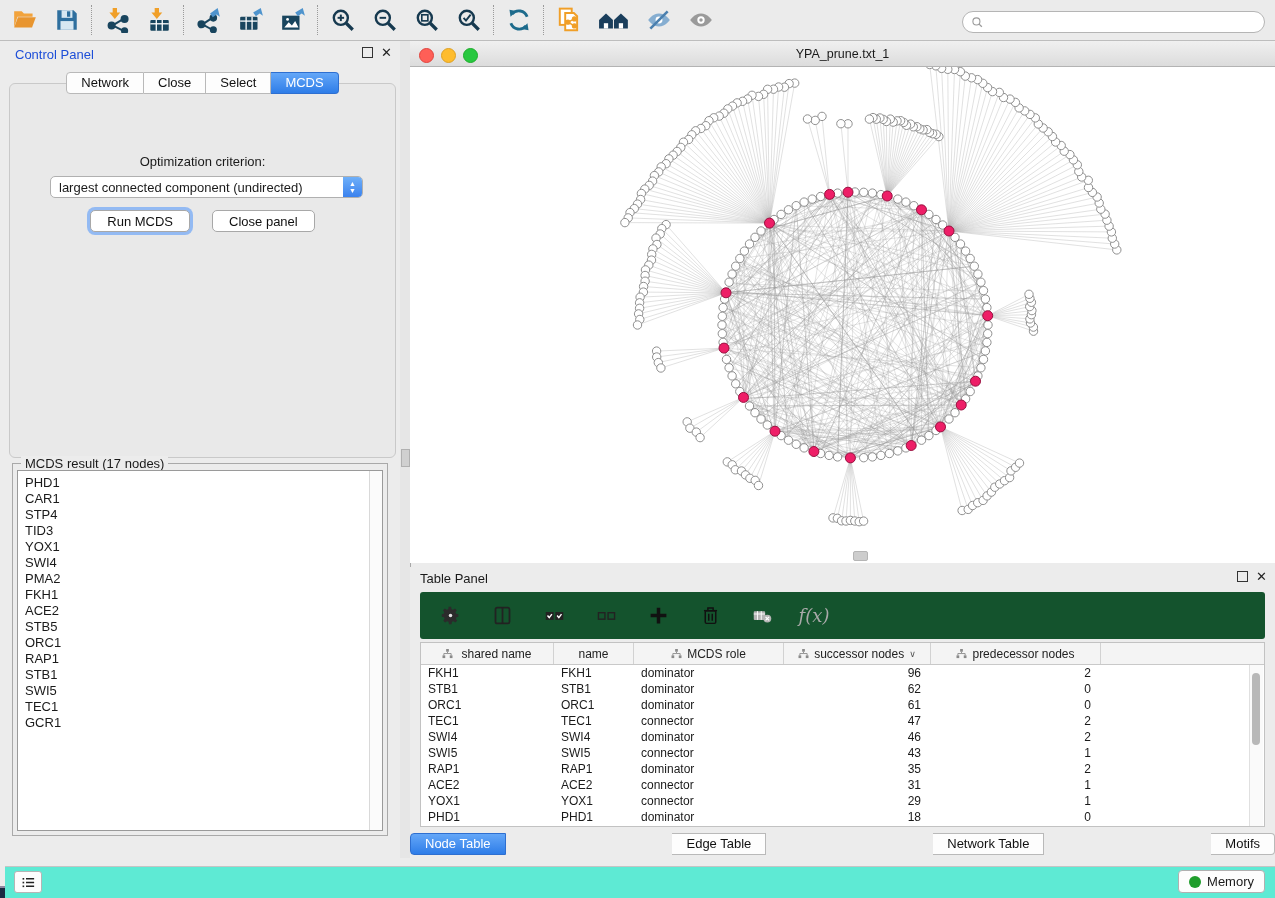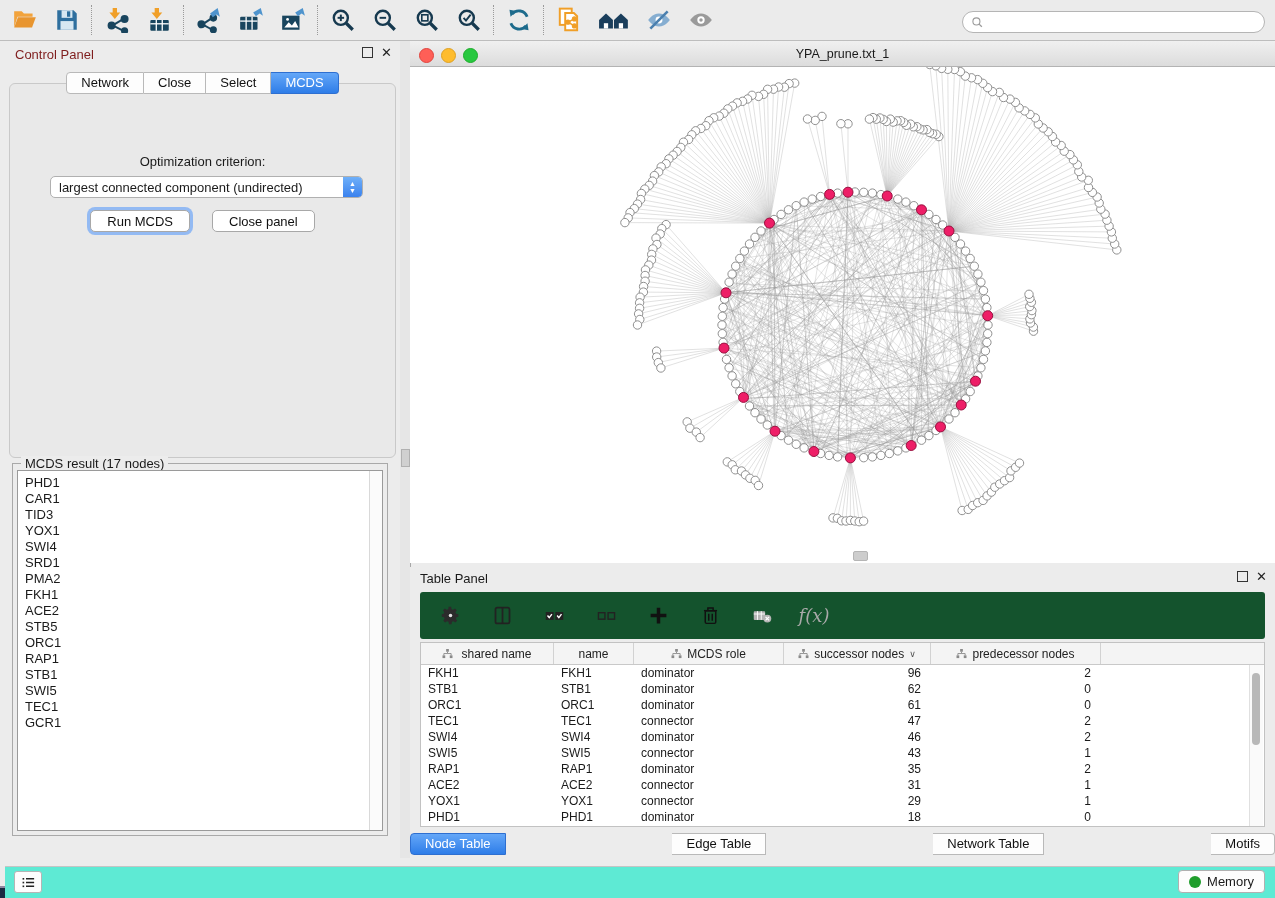--- a/index.html
+++ b/index.html
@@ -21,21 +21,21 @@
   .tb-btn svg{width:26px;height:26px;}
   .tb-sep{width:1px;height:30px;border-left:1px dotted #9a9a9a;margin:0 3px;}
   .searchbox{position:absolute;right:10px;top:11px;width:293px;height:20px;background:#fff;
     border:1px solid #b5b5b5;border-radius:11px;display:flex;align-items:center;padding-left:8px;}
   .searchbox svg{width:13px;height:13px;margin-right:5px;}
   .searchbox input{border:none;outline:none;flex:1;font-size:12px;background:transparent;height:16px;}
 
   
   .control-panel{position:absolute;left:5px;top:41px;width:395px;height:817px;background:#ececec;}
   .cp-header{position:absolute;left:0;top:0;width:100%;height:26px;}
-  .cp-title{position:absolute;left:10px;top:6px;font-size:13px;color:#7f1d1d;}
+  .cp-title{position:absolute;left:10px;top:6px;font-size:13px;color:#1d4ed8;}
   .win-icons{position:absolute;right:8px;top:6px;display:flex;gap:8px;align-items:center;}
   .float-ic{width:9px;height:9px;border:1.5px solid #333;display:inline-block;cursor:pointer;}
   .close-ic{font-size:13px;font-weight:bold;color:#222;cursor:pointer;line-height:11px;}
   .cp-tabs{position:absolute;left:0;top:31px;width:100%;display:flex;justify-content:center;z-index:3;}
   .seg-tab{height:20px;line-height:20px;padding:0 14px;background:#fdfdfd;border:1px solid #b9b9b9;
     border-left:none;font-size:13px;cursor:pointer;color:#111;}
   .seg-tab:first-child{border-left:1px solid #b9b9b9;border-radius:4px 0 0 4px;}
   .seg-tab:last-child{border-radius:0 4px 4px 0;}
   .seg-tab.active{background:linear-gradient(180deg,#64a7f8 0%,#2e7de8 100%);color:#fff;border-color:#2e6fd0;}
   .cp-sub{position:absolute;left:4px;top:42px;width:385px;height:373px;background:#e9e9e9;
@@ -322,24 +322,24 @@
         <button class="btn focused">Run MCDS</button>
         <button class="btn">Close panel</button>
       </div>
     </div>
     <div class="mcds-fieldset">
       <span class="mcds-legend">MCDS result (17 nodes)</span>
       <div class="mcds-list">
         <div class="mcds-items" id="mcds-items">
             <div class="mcds-item">PHD1</div>
             <div class="mcds-item">CAR1</div>
+            <div class="mcds-item">STP4</div>
             <div class="mcds-item">TID3</div>
             <div class="mcds-item">YOX1</div>
             <div class="mcds-item">SWI4</div>
-            <div class="mcds-item">SRD1</div>
             <div class="mcds-item">PMA2</div>
             <div class="mcds-item">FKH1</div>
             <div class="mcds-item">ACE2</div>
             <div class="mcds-item">STB5</div>
             <div class="mcds-item">ORC1</div>
             <div class="mcds-item">RAP1</div>
             <div class="mcds-item">STB1</div>
             <div class="mcds-item">SWI5</div>
             <div class="mcds-item">TEC1</div>
             <div class="mcds-item">GCR1</div>

